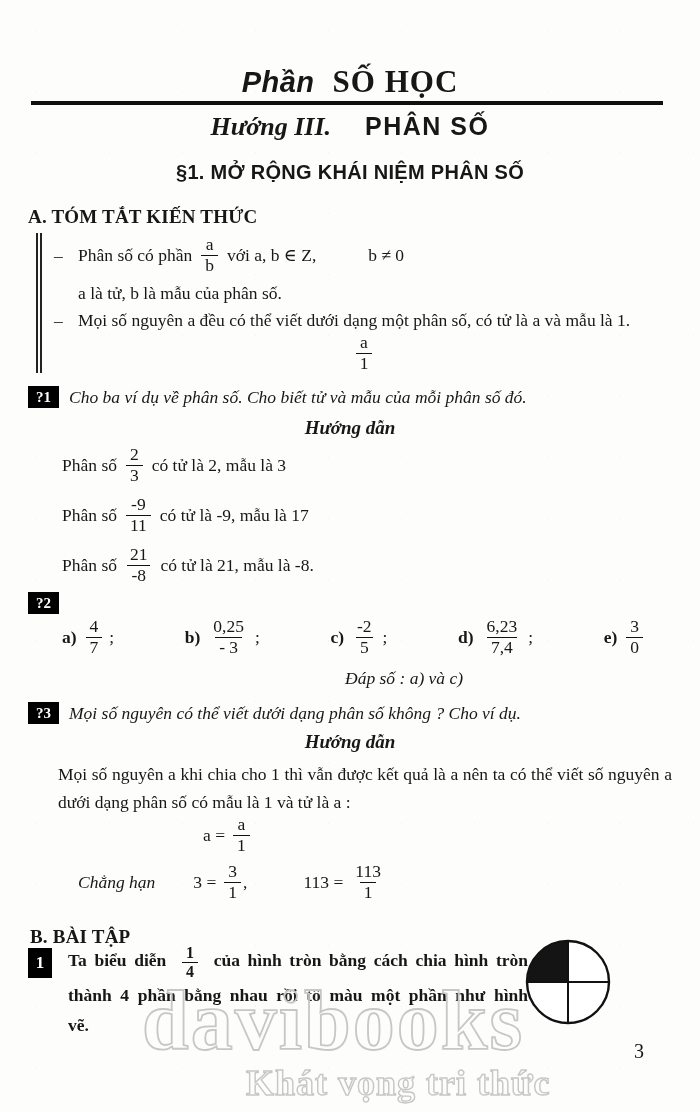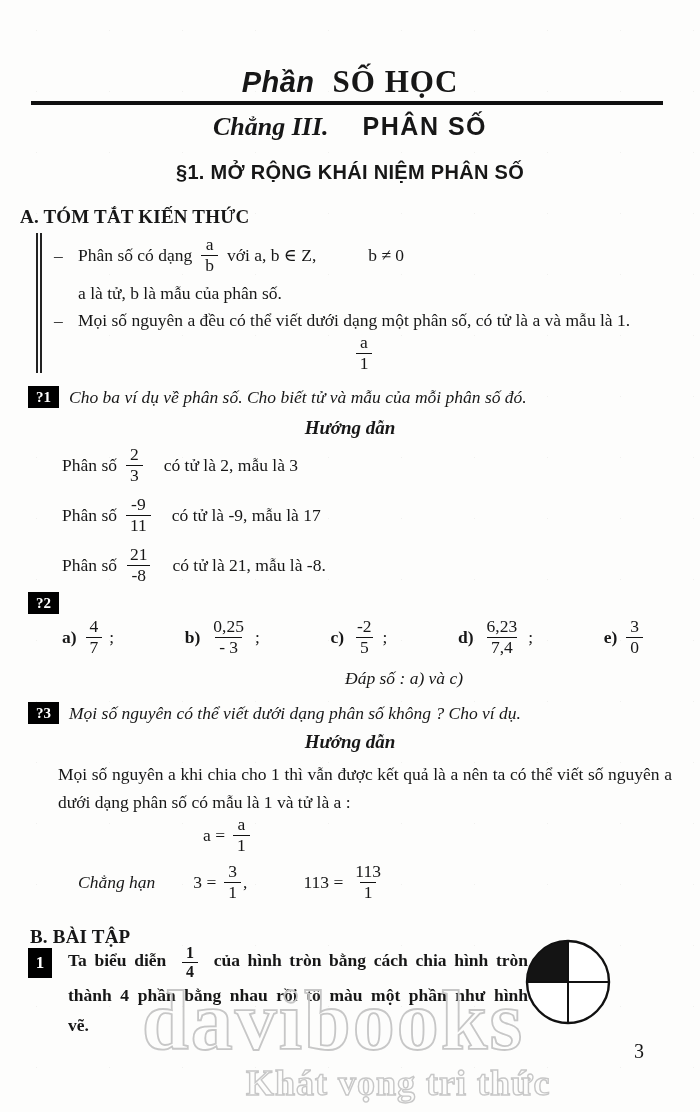--- a/index.html
+++ b/index.html
@@ -19,21 +19,21 @@
   .part-label{font-style:italic;font-family:"Liberation Sans","DejaVu Sans",sans-serif;font-size:29px;margin-right:18px;}
   .part-name{font-weight:900;letter-spacing:1px;}
   .title-rule{top:101px;left:31px;width:632px;height:4px;background:#101010;}
   .chapter-row{top:112px;font-size:26px;}
   .chapter-label{font-weight:bold;font-style:italic;margin-right:34px;}
   .chapter-name{font-weight:900;font-family:"Liberation Sans","DejaVu Sans",sans-serif;letter-spacing:1.5px;font-size:25px;}
   .section-title{top:161px;font-size:20px;font-weight:bold;font-family:"Liberation Sans","DejaVu Sans",sans-serif;letter-spacing:.3px;}
 
   
   .block-heading{font-size:19px;font-weight:bold;letter-spacing:.2px;}
-  .a-heading{top:206px;left:20px;}
+  .a-heading{top:206px;left:28px;}
   .b-heading{top:926px;left:30px;}
 
   
   .a-content{top:233px;left:36px;width:628px;border-left:6px double #222;padding-left:8px;font-size:17.5px;}
   .bullet-row{display:flex;align-items:center;margin-top:2px;}
   .bullet-row .dash{width:24px;flex:0 0 24px;margin-left:4px;}
   .sub-line{margin:8px 0 6px 28px;}
   .a-center-frac{text-align:center;margin-top:2px;}
   .gap-wide{display:inline-block;margin-left:52px;}
 
@@ -47,21 +47,21 @@
   .badge{display:inline-flex;align-items:center;justify-content:center;background:#000;color:#fff;
          font-weight:bold;width:31px;height:22px;font-size:15px;flex:0 0 31px;}
   .q-row{left:28px;right:28px;display:flex;align-items:flex-start;}
   .q-text{font-style:italic;font-size:17.5px;margin-left:10px;line-height:1.25;padding-top:1px;}
   .guide{font-weight:bold;font-style:italic;font-size:19px;}
 
   
   .q1-examples{top:444px;left:62px;font-size:17.5px;}
   .example-row{display:flex;align-items:center;margin-bottom:7px;height:43px;}
   .example-row .pre{margin-right:9px;}
-  .example-row .post{margin-left:21px;}
+  .example-row .post{margin-left:9px;}
 
   
   .q2-options{top:617px;left:62px;width:588px;display:flex;justify-content:space-between;font-size:17.5px;}
   .option{display:flex;align-items:center;}
   .option .label{font-weight:bold;margin-right:9px;}
   .option .sep{margin-left:7px;}
   .q2-answer{top:668px;left:345px;font-style:italic;font-size:17.5px;}
 
   
   .q3-para{top:760px;left:58px;width:614px;font-size:17.5px;line-height:1.62;text-align:justify;}
@@ -90,29 +90,29 @@
 </head>
 <body>
 
 <div class="page">
 
   <div class="abs center part-title">
     <span class="part-label">Phần</span><span class="part-name">SỐ HỌC</span>
   </div>
   <div class="abs title-rule"></div>
   <div class="abs center chapter-row">
-    <span class="chapter-label">Chẳng III.</span><span class="chapter-name">PHÂN SỐ</span>
+    <span class="chapter-label">Hướng III.</span><span class="chapter-name">PHÂN SỐ</span>
   </div>
   <div class="abs center section-title">§1. MỞ RỘNG KHÁI NIỆM PHÂN SỐ</div>
 
   <div class="abs block-heading a-heading">A. TÓM TẮT KIẾN THỨC</div>
   <div class="abs a-content">
     <div class="bullet-row">
       <span class="dash">–</span>
-      <span>Phân số có dạng</span>
+      <span>Phân số có phần</span>
       <span class="frac" style="margin:0 9px;">
         <span class="num">a</span>
         <span class="den">b</span>
       </span>
       <span>với a, b ∈ Z,</span>
       <span class="gap-wide">b ≠ 0</span>
     </div>
     <div class="sub-line">a là tử, b là mẫu của phân số.</div>
     <div class="bullet-row">
       <span class="dash">–</span>

